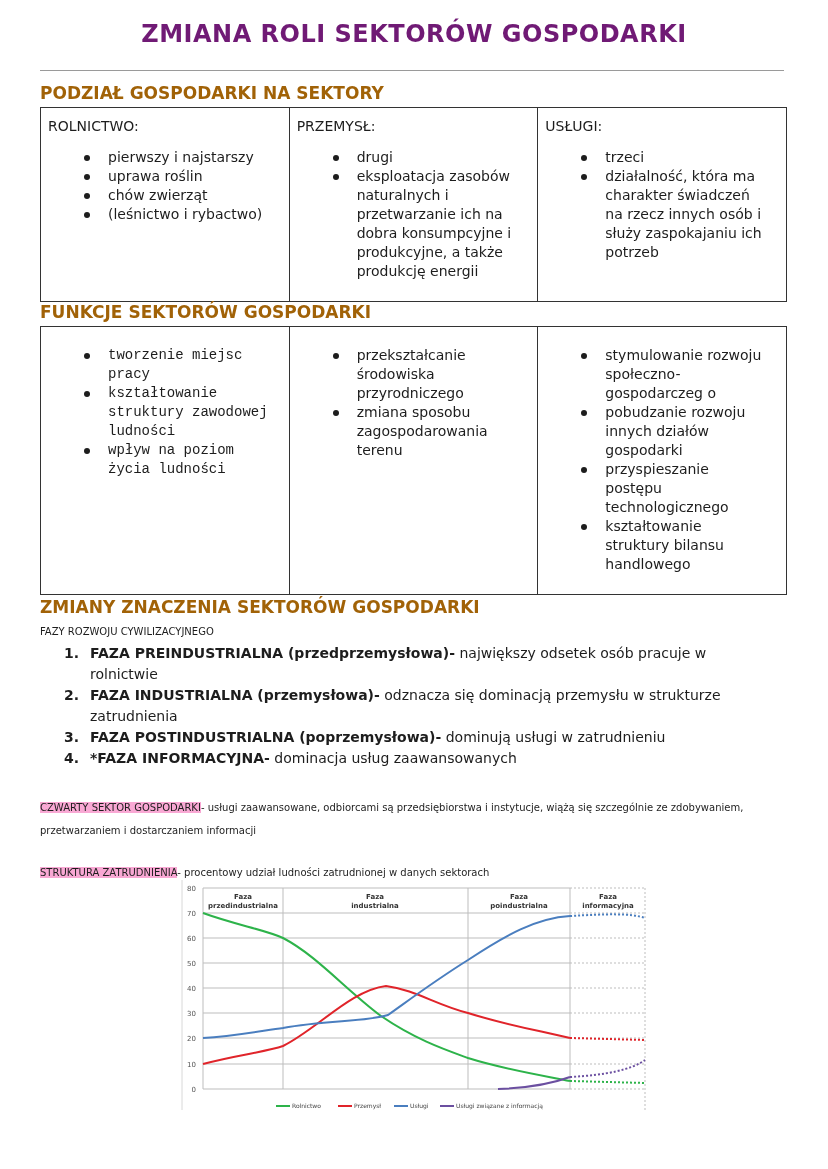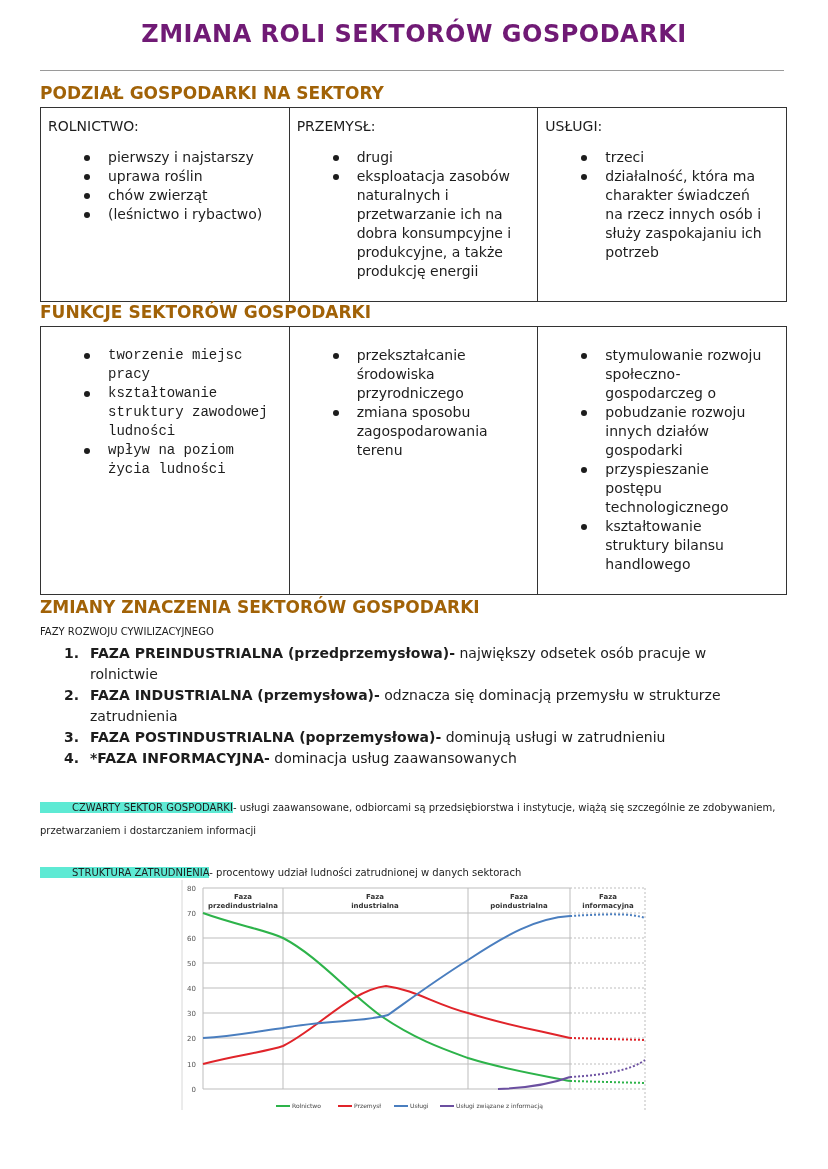--- a/index.html
+++ b/index.html
@@ -12,21 +12,21 @@
   .cell-title{display:block;}
   ul{margin:12px;padding:0 0 0 48px;list-style:none;}
   ul li{position:relative;}
   ul li::before{content:"";position:absolute;left:-24px;top:7px;width:6px;height:6px;border-radius:50%;background:#1d1d1d;}
   .hdr td{text-align:center;padding:10px 7px;}
   .plain{position:absolute;font-size:10px;line-height:21px;}
   ol.phases{position:absolute;left:60px;top:643px;width:680px;margin:0;padding:0;list-style:none;font-size:14px;line-height:21px;}
   ol.phases li{position:relative;padding-left:30px;}
   ol.phases .num{position:absolute;left:4px;font-weight:bold;}
   ol.phases b{font-weight:bold;}
-  .hl{background:#5eead4;padding-left:32px;}
+  .hl{background:#f9a8d4;}
   .chart{position:absolute;left:176px;top:880px;width:476px;height:236px;}
 </style>
 </head>
 <body>
 
 <div class="title">ZMIANA ROLI SEKTORÓW GOSPODARKI</div>
 <div class="hr"></div>
 
 <div class="h2" style="top:83px;">PODZIAŁ GOSPODARKI NA SEKTORY</div>
 <table class="grid" style="top:107px;height:124px;">

